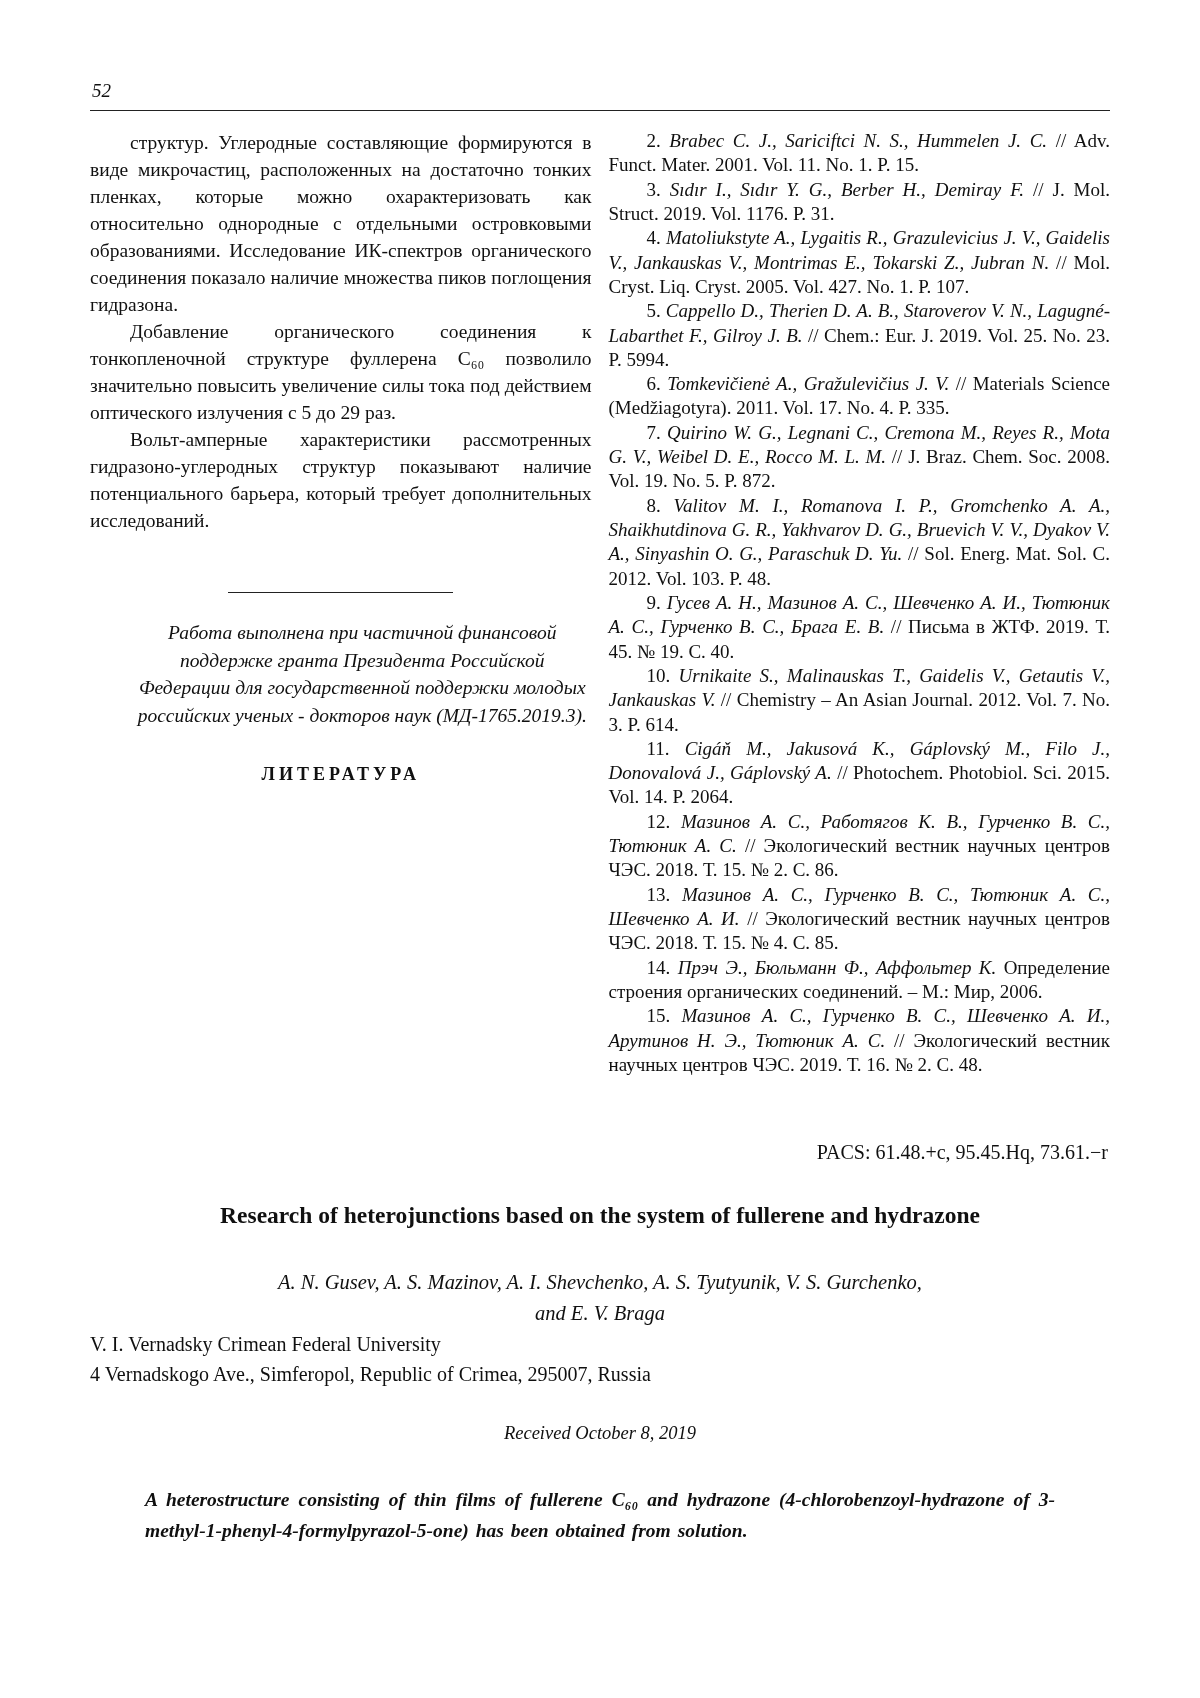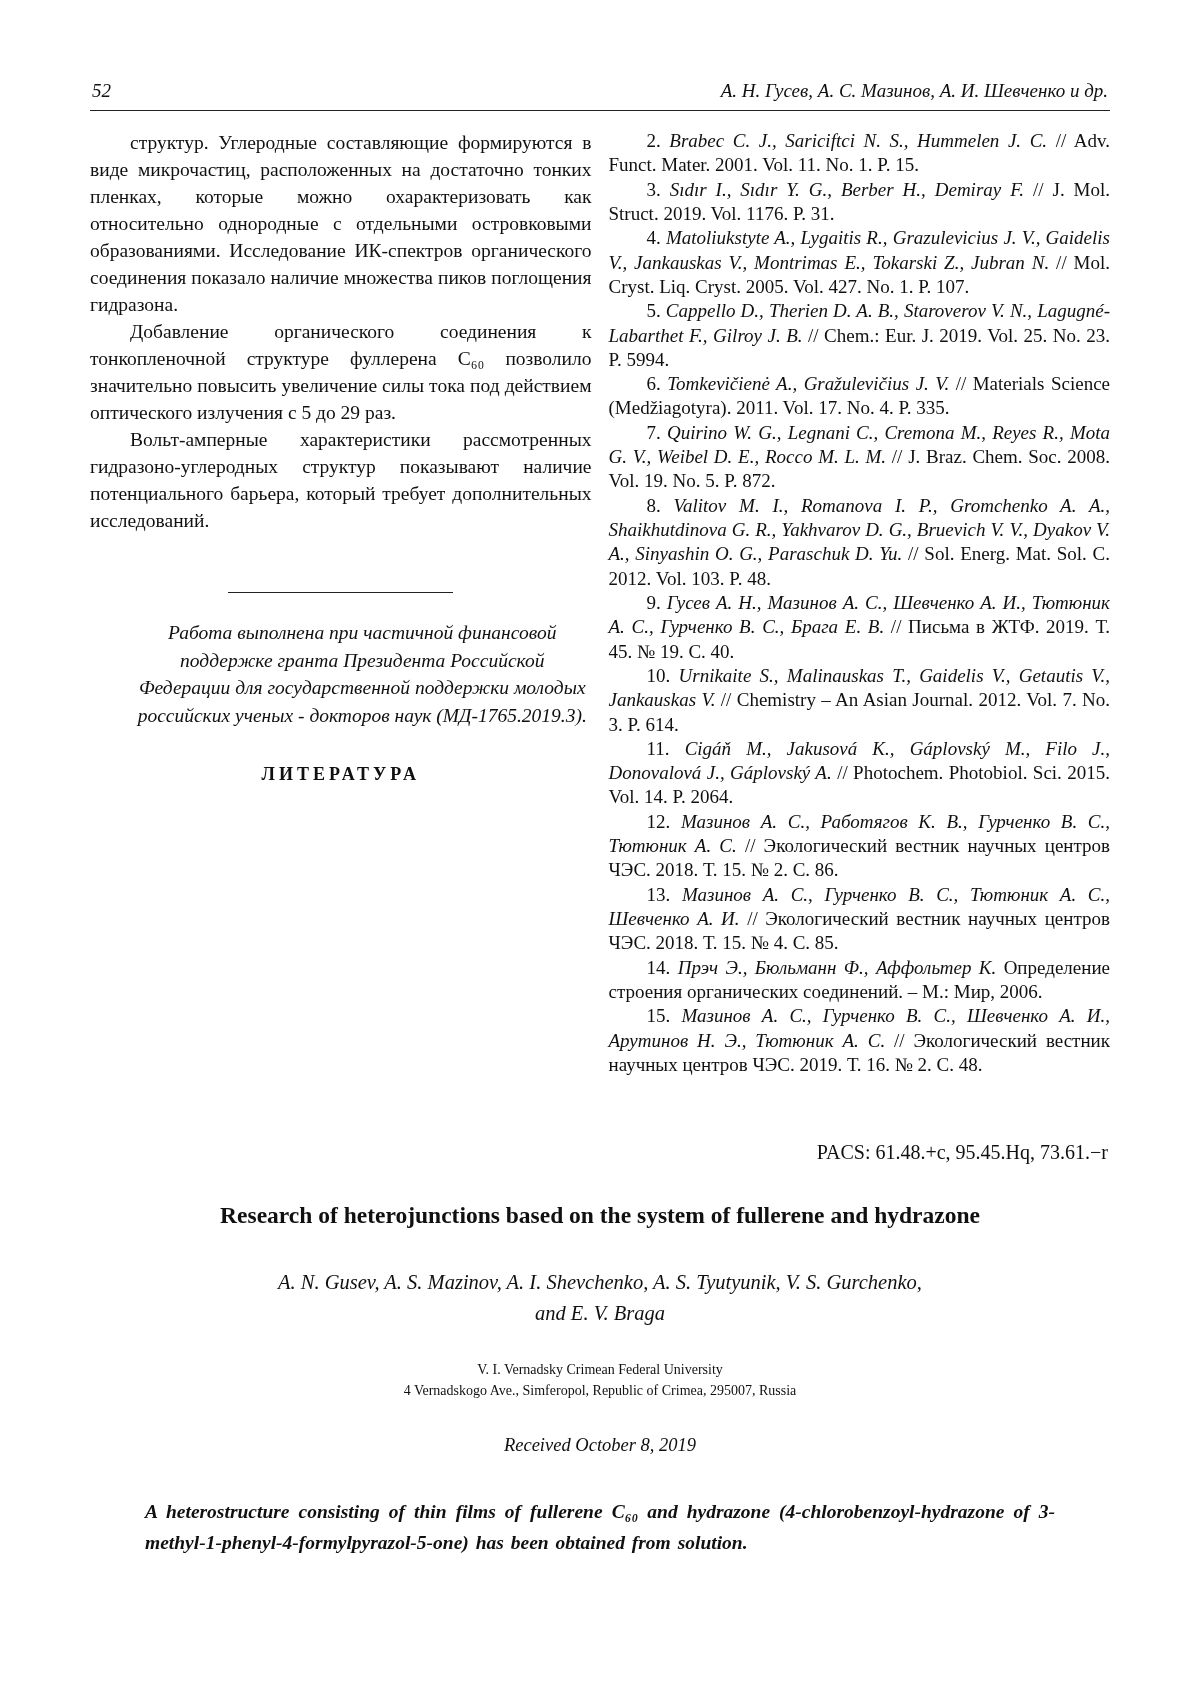--- a/index.html
+++ b/index.html
@@ -80,24 +80,23 @@
     margin-top: 38px;
   }
   .en-authors {
     text-align: center;
     font-style: italic;
     font-size: 20.5px;
     line-height: 1.5;
     margin-top: 38px;
   }
   .affil {
-    text-align: center;
-    font-size: 14px;
+    text-align: left;
+    font-size: 20px;
     line-height: 1.5;
-    margin-top: 30px;
   }
   .received {
     text-align: center;
     font-style: italic;
     font-size: 18.5px;
     margin-top: 34px;
   }
   .abstract {
     font-weight: bold;
     font-style: italic;
@@ -108,21 +107,20 @@
     word-spacing: 2px;
   }
 </style>
 </head>
 <body>
 
 <div class="page">
 
   <header class="running-head">
     <span>52</span>
-    <span>А. Н. Гусев, А. С. Мазинов, А. И. Шевченко и др.</span>
   </header>
   <hr class="head-rule">
 
   <div class="columns">
 
     <div class="col">
       <p class="body-par">структур. Углеродные составляющие формируются в виде микрочастиц, расположенных на достаточно тонких пленках, которые можно охарактеризовать как относительно однородные с отдельными островковыми образованиями. Исследование ИК-спектров органического соединения показало наличие множества пиков поглощения гидразона.</p>
       <p class="body-par">Добавление органического соединения к тонкопленочной структуре фуллерена C₆₀ позволило значительно повысить увеличение силы тока под действием оптического излучения с 5 до 29 раз.</p>
       <p class="body-par">Вольт-амперные характеристики рассмотренных гидразоно-углеродных структур показывают наличие потенциального барьера, который требует дополнительных исследований.</p>
 

